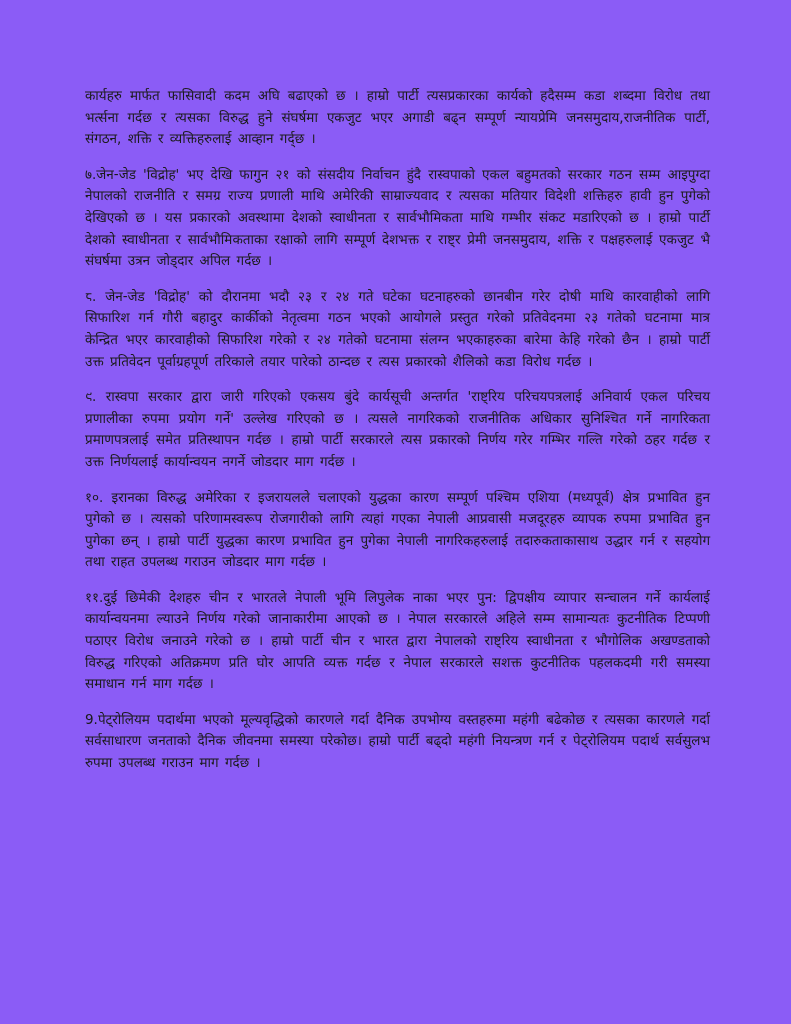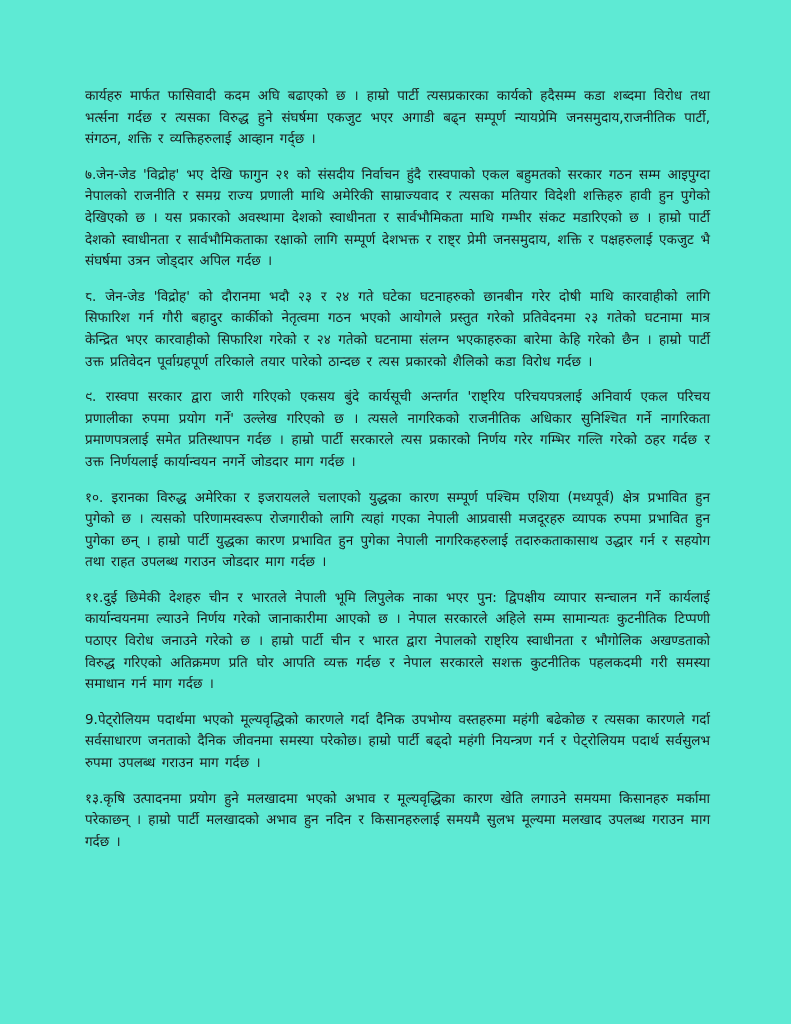--- a/index.html
+++ b/index.html
@@ -4,21 +4,21 @@
 <style>
   html, body {
     margin: 0;
     padding: 0;
     background: #ffffff;
   }
   .page {
     position: relative;
     width: 791px;
     height: 1024px;
-    background: #5eead4;
+    background: #8b5cf6;
     box-sizing: border-box;
     padding: 85px 81px 40px 85px;
     overflow: hidden;
     font-family: "DejaVu Sans", sans-serif;
   }
   .para {
     margin: 0 0 14px 0;
     font-size: 13.5px;
     line-height: 21.6px;
     color: #1b1b1b;
@@ -33,14 +33,13 @@
 <body>
 
 <div class="page">
   <p class="para">कार्यहरु मार्फत फासिवादी कदम अघि बढाएको छ । हाम्रो पार्टी त्यसप्रकारका कार्यको हदैसम्म कडा शब्दमा विरोध तथा भर्त्सना गर्दछ र त्यसका विरुद्ध हुने संघर्षमा एकजुट भएर अगाडी बढ्न सम्पूर्ण न्यायप्रेमि जनसमुदाय,राजनीतिक पार्टी, संगठन, शक्ति र व्यक्तिहरुलाई आव्हान गर्द्छ ।</p>
   <p class="para">७.जेन-जेड 'विद्रोह' भए देखि फागुन २१ को संसदीय निर्वाचन हुंदै रास्वपाको एकल बहुमतको सरकार गठन सम्म आइपुग्दा नेपालको राजनीति र समग्र राज्य प्रणाली माथि अमेरिकी साम्राज्यवाद र त्यसका मतियार विदेशी शक्तिहरु हावी हुन पुगेको देखिएको छ । यस प्रकारको अवस्थामा देशको स्वाधीनता र सार्वभौमिकता माथि गम्भीर संकट मडारिएको छ । हाम्रो पार्टी देशको स्वाधीनता र सार्वभौमिकताका रक्षाको लागि सम्पूर्ण देशभक्त र राष्ट्र प्रेमी जनसमुदाय, शक्ति र पक्षहरुलाई एकजुट भै संघर्षमा उत्रन जोड्दार अपिल गर्दछ ।</p>
   <p class="para">८. जेन-जेड 'विद्रोह' को दौरानमा भदौ २३ र २४ गते घटेका घटनाहरुको छानबीन गरेर दोषी माथि कारवाहीको लागि सिफारिश गर्न गौरी बहादुर कार्कीको नेतृत्वमा गठन भएको आयोगले प्रस्तुत गरेको प्रतिवेदनमा २३ गतेको घटनामा मात्र केन्द्रित भएर कारवाहीको सिफारिश गरेको र २४ गतेको घटनामा संलग्न भएकाहरुका बारेमा केहि गरेको छैन । हाम्रो पार्टी उक्त प्रतिवेदन पूर्वाग्रहपूर्ण तरिकाले तयार पारेको ठान्दछ र त्यस प्रकारको शैलिको कडा विरोध गर्दछ ।</p>
   <p class="para">९. रास्वपा सरकार द्वारा जारी गरिएको एकसय बुंदे कार्यसूची अन्तर्गत 'राष्ट्रिय परिचयपत्रलाई अनिवार्य एकल परिचय प्रणालीका रुपमा प्रयोग गर्ने' उल्लेख गरिएको छ । त्यसले नागरिकको राजनीतिक अधिकार सुनिश्चित गर्ने नागरिकता प्रमाणपत्रलाई समेत प्रतिस्थापन गर्दछ । हाम्रो पार्टी सरकारले त्यस प्रकारको निर्णय गरेर गम्भिर गल्ति गरेको ठहर गर्दछ र उक्त निर्णयलाई कार्यान्वयन नगर्ने जोडदार माग गर्दछ ।</p>
   <p class="para">१०. इरानका विरुद्ध अमेरिका र इजरायलले चलाएको युद्धका कारण सम्पूर्ण पश्चिम एशिया (मध्यपूर्व) क्षेत्र प्रभावित हुन पुगेको छ । त्यसको परिणामस्वरूप रोजगारीको लागि त्यहां गएका नेपाली आप्रवासी मजदूरहरु व्यापक रुपमा प्रभावित हुन पुगेका छन् । हाम्रो पार्टी युद्धका कारण प्रभावित हुन पुगेका नेपाली नागरिकहरुलाई तदारुकताकासाथ उद्धार गर्न र सहयोग तथा राहत उपलब्ध गराउन जोडदार माग गर्दछ ।</p>
   <p class="para">११.दुई छिमेकी देशहरु चीन र भारतले नेपाली भूमि लिपुलेक नाका भएर पुन: द्विपक्षीय व्यापार सन्चालन गर्ने कार्यलाई कार्यान्वयनमा ल्याउने निर्णय गरेको जानाकारीमा आएको छ । नेपाल सरकारले अहिले सम्म सामान्यतः कुटनीतिक टिप्पणी पठाएर विरोध जनाउने गरेको छ । हाम्रो पार्टी चीन र भारत द्वारा नेपालको राष्ट्रिय स्वाधीनता र भौगोलिक अखण्डताको विरुद्ध गरिएको अतिक्रमण प्रति घोर आपति व्यक्त गर्दछ र नेपाल सरकारले सशक्त कुटनीतिक पहलकदमी गरी समस्या समाधान गर्न माग गर्दछ ।</p>
   <p class="para">9.पेट्रोलियम पदार्थमा भएको मूल्यवृद्धिको कारणले गर्दा दैनिक उपभोग्य वस्तहरुमा महंगी बढेकोछ र त्यसका कारणले गर्दा सर्वसाधारण जनताको दैनिक जीवनमा समस्या परेकोछ। हाम्रो पार्टी बढ्दो महंगी नियन्त्रण गर्न र पेट्रोलियम पदार्थ सर्वसुलभ रुपमा उपलब्ध गराउन माग गर्दछ ।</p>
-  <p class="para">१३.कृषि उत्पादनमा प्रयोग हुने मलखादमा भएको अभाव र मूल्यवृद्धिका कारण खेति लगाउने समयमा किसानहरु मर्कामा परेकाछन् । हाम्रो पार्टी मलखादको अभाव हुन नदिन र किसानहरुलाई समयमै सुलभ मूल्यमा मलखाद उपलब्ध गराउन माग गर्दछ ।</p>
 </div>
 
 </body></html>

